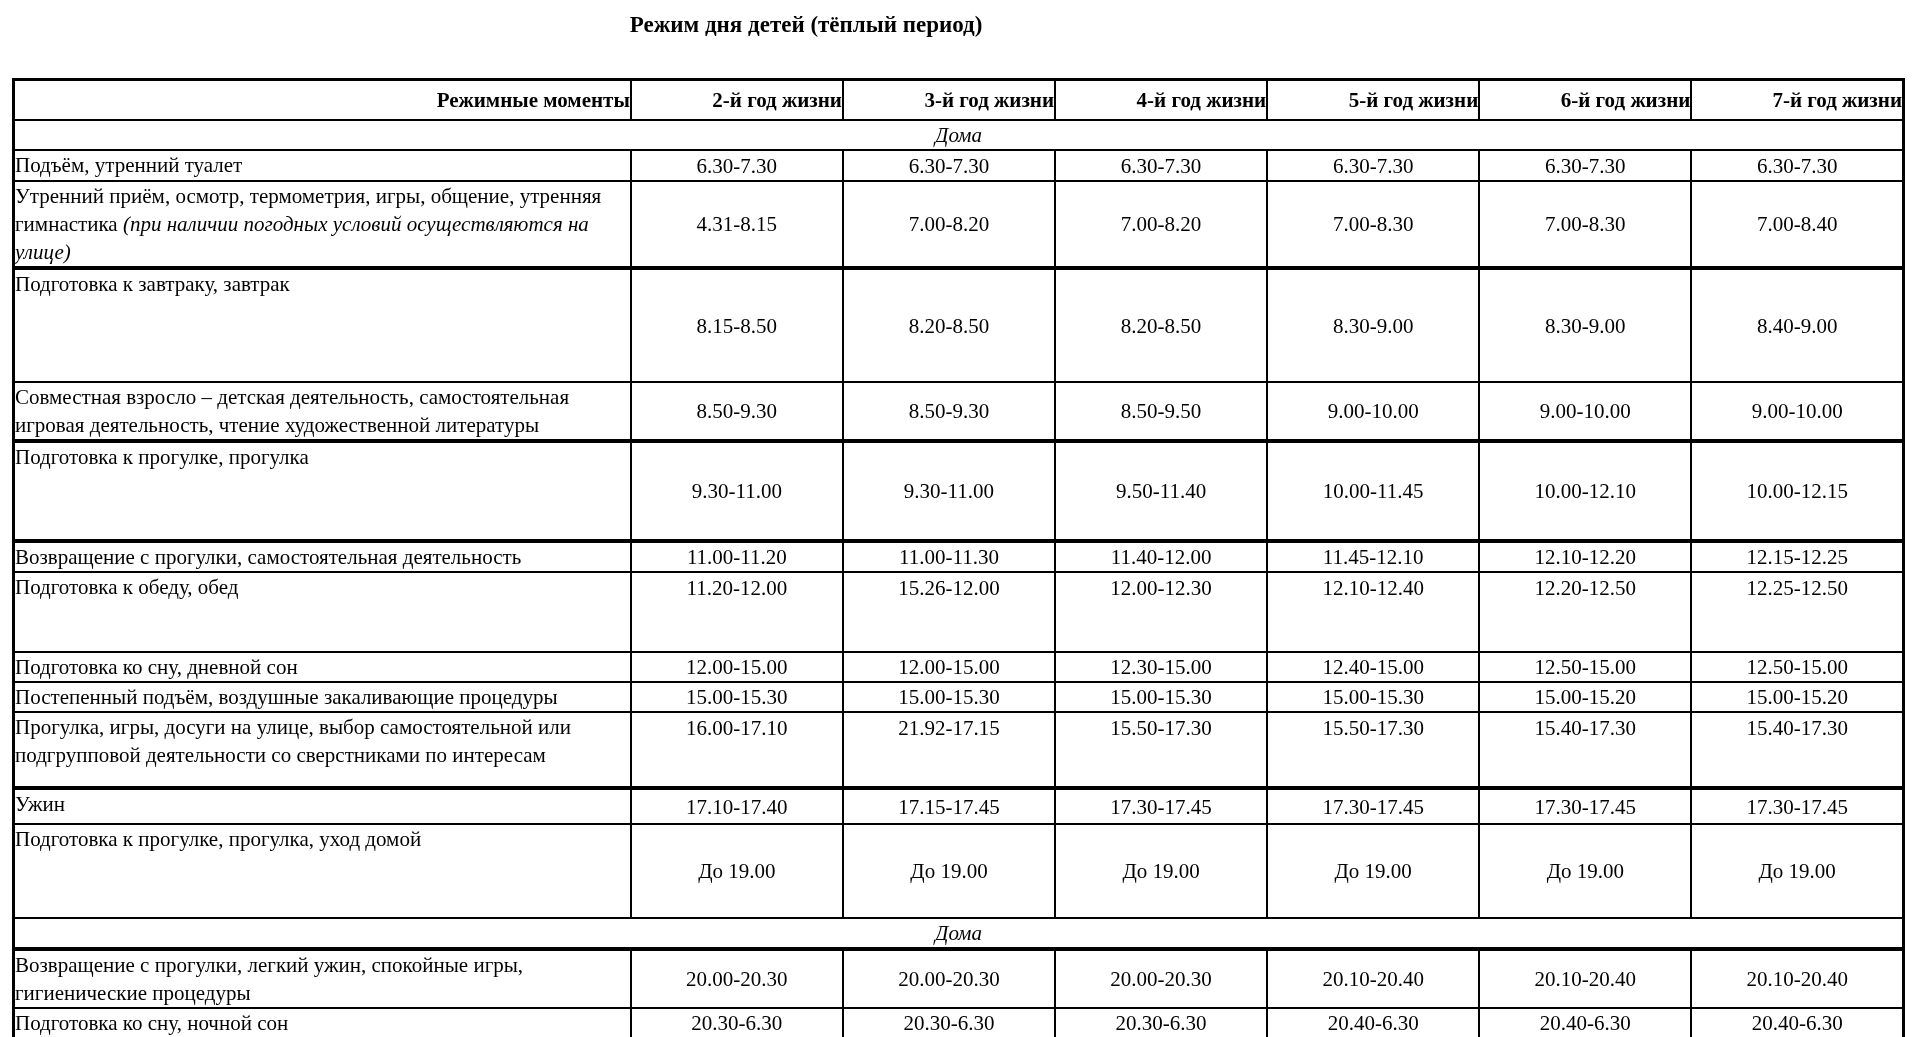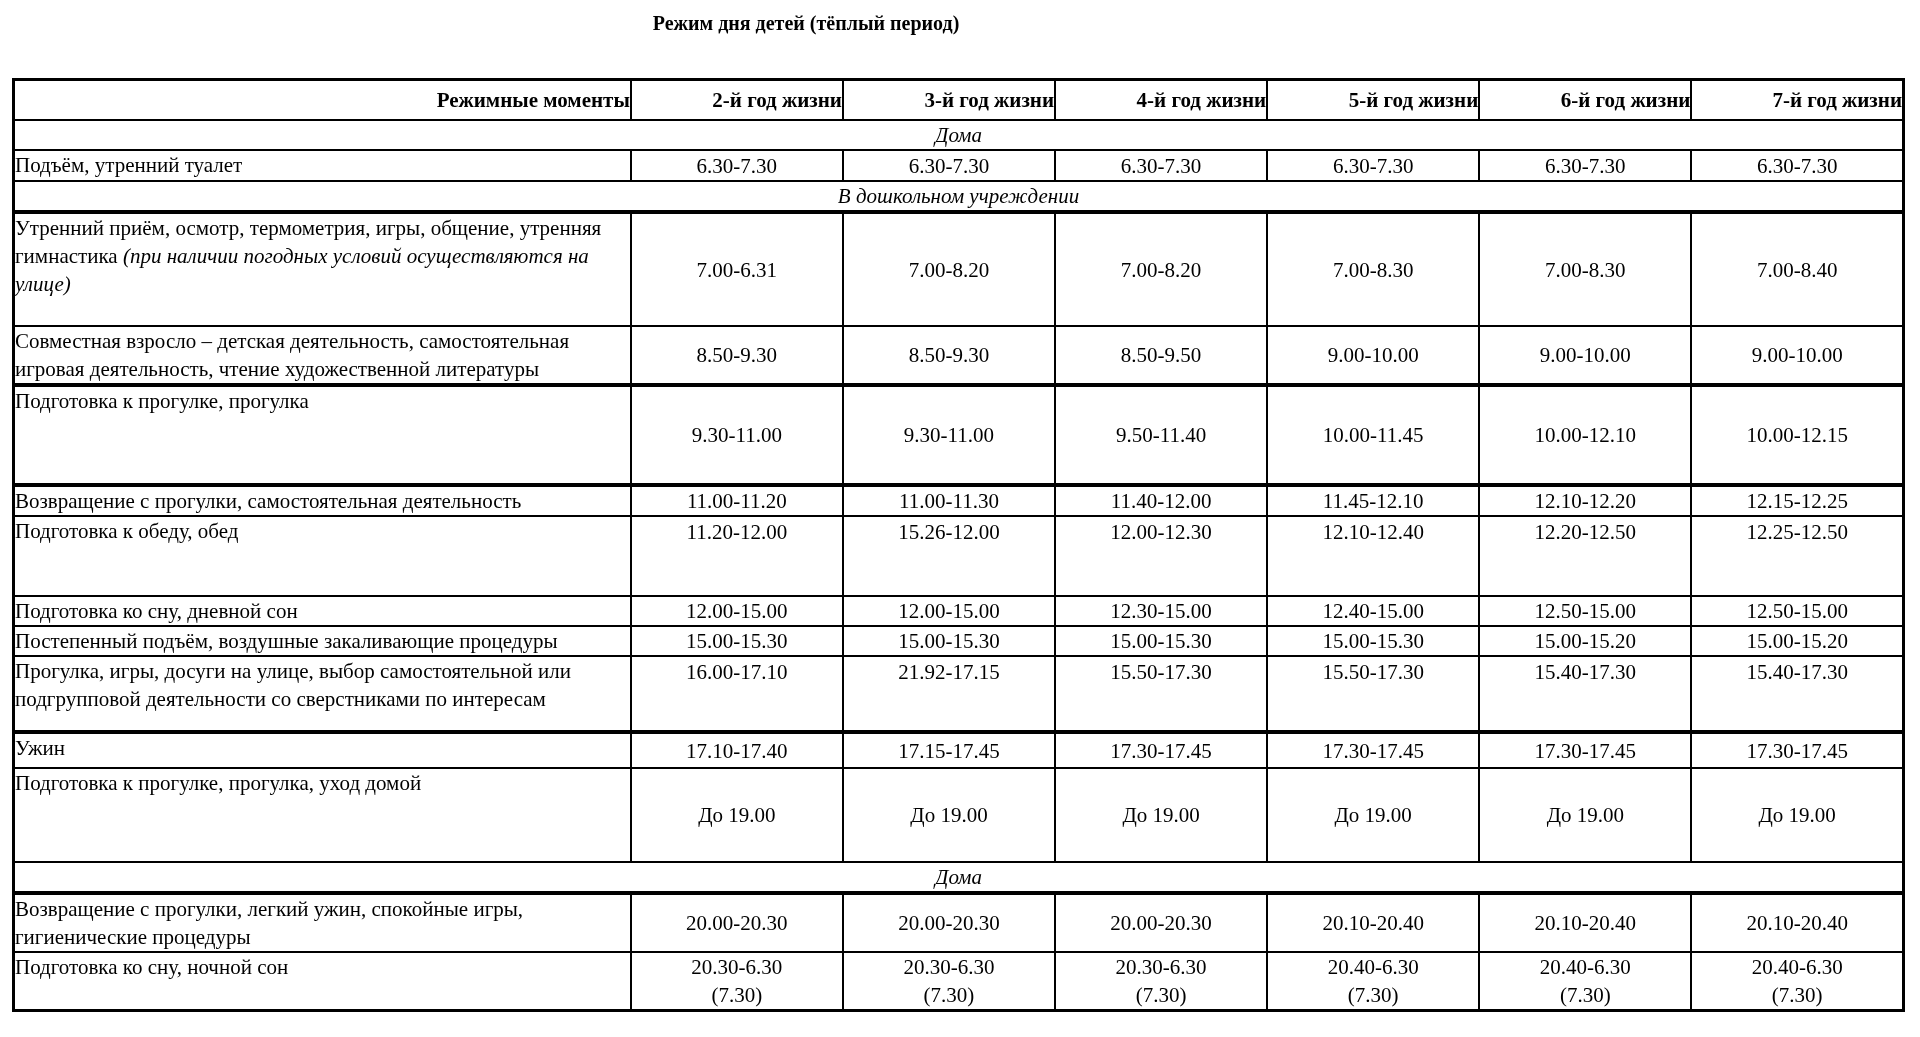--- a/index.html
+++ b/index.html
@@ -12,21 +12,21 @@
     font-family:"Liberation Serif","DejaVu Serif",serif;
     overflow:hidden;
     position:relative;
   }
   .title{
     position:absolute;
     left:0;
     top:12px;
     width:1612px;
     text-align:center;
-    font-size:20px;
+    font-size:23px;
     font-weight:bold;
   }
   table.schedule{
     position:absolute;
     left:12px;
     top:78px;
     width:1893px;
     border-collapse:collapse;
     table-layout:fixed;
     font-size:21px;
@@ -127,30 +127,36 @@
       <tr>
         <td class="act"><span>Подъём, утренний туалет</span></td>
         <td class="time">6.30-7.30</td>
         <td class="time">6.30-7.30</td>
         <td class="time">6.30-7.30</td>
         <td class="time">6.30-7.30</td>
         <td class="time">6.30-7.30</td>
         <td class="time">6.30-7.30</td>
       </tr>
       <tr>
-        <td colspan="7" class="section">В дошкольном учреждении</td>
-      </tr>
-      <tr>
         <td class="act"><span>Утренний приём, осмотр, термометрия, игры, общение, утренняя гимнастика</span> <em>(при наличии погодных условий осуществляются на улице)</em></td>
-        <td class="time">7.00-6.31</td>
+        <td class="time">4.31-8.15</td>
         <td class="time">7.00-8.20</td>
         <td class="time">7.00-8.20</td>
         <td class="time">7.00-8.30</td>
         <td class="time">7.00-8.30</td>
         <td class="time">7.00-8.40</td>
+      </tr>
+      <tr>
+        <td class="act"><span>Подготовка к завтраку, завтрак</span></td>
+        <td class="time">8.15-8.50</td>
+        <td class="time">8.20-8.50</td>
+        <td class="time">8.20-8.50</td>
+        <td class="time">8.30-9.00</td>
+        <td class="time">8.30-9.00</td>
+        <td class="time">8.40-9.00</td>
       </tr>
       <tr>
         <td class="act"><span>Совместная взросло – детская деятельность, самостоятельная игровая деятельность, чтение художественной литературы</span></td>
         <td class="time">8.50-9.30</td>
         <td class="time">8.50-9.30</td>
         <td class="time">8.50-9.50</td>
         <td class="time">9.00-10.00</td>
         <td class="time">9.00-10.00</td>
         <td class="time">9.00-10.00</td>
       </tr>

